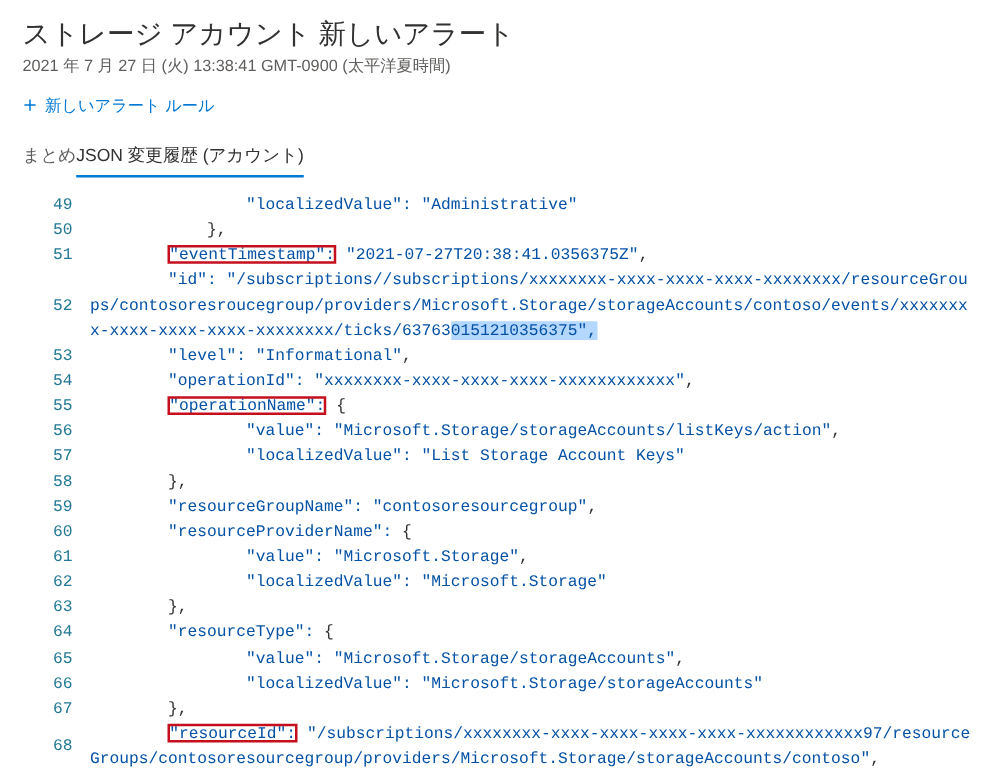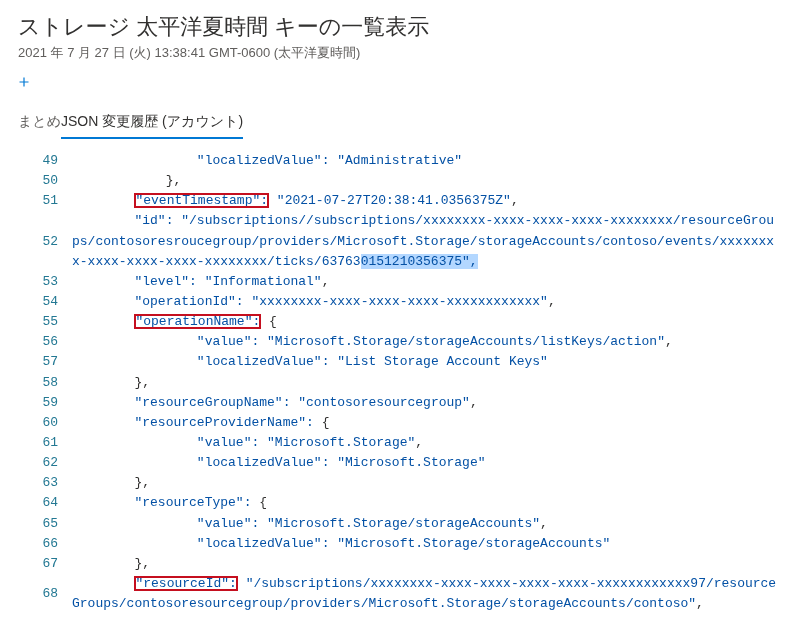--- a/index.html
+++ b/index.html
@@ -102,29 +102,30 @@
     outline-offset: -2px;
     background: transparent;
     padding:0 1px;
   }
 </style>
 </head>
 <body>
 
 <div class="page">
 
-  <h1 class="title">ストレージ 太平洋夏時間 キーの一覧表示</h1>
-  <div class="subtitle">2021 年 7 月 27 日 (火) 13:38:41 GMT-0600 (太平洋夏時間)</div>
+  <h1 class="title">ストレージ アカウント 新しいアラート</h1>
+  <div class="subtitle">2021 年 7 月 27 日 (火) 13:38:41 GMT-0900 (太平洋夏時間)</div>
 
   <div class="alert-link">
     <span>
       <svg viewBox="0 0 16 16">
           <path d="M8 2 V14 M2 8 H14"></path>
         </svg>
     </span>
+    <span>新しいアラート ルール</span>
   </div>
 
   <div class="tabs">
     <div class="tab">まとめ</div>
     <div class="tab active">JSON 変更履歴 (アカウント)</div>
   </div>
 
   <div class="code-area" id="code-area"><div class="line"><div class="gutter">49</div><div class="code">                <span class="j-key">"localizedValue":</span> <span class="j-str">"Administrative"</span></div></div><div class="line"><div class="gutter">50</div><div class="code">            <span class="j-punc">},</span></div></div><div class="line"><div class="gutter">51</div><div class="code">        <span class="hl"><span class="j-key">"eventTimestamp":</span></span> <span class="j-str">"2021-07-27T20:38:41.0356375Z"</span><span class="j-punc">,</span></div></div><div class="line"><div class="gutter">52</div><div class="code">        <span class="j-key">"id":</span> <span class="j-str">"/subscriptions//subscriptions/xxxxxxxx-xxxx-xxxx-xxxx-xxxxxxxx/resourceGroups/contosoresroucegroup/providers/Microsoft.Storage/storageAccounts/contoso/events/xxxxxxxx-xxxx-xxxx-xxxx-xxxxxxxx/ticks/63763</span><span class="sel"><span class="j-str">0151210356375",</span></span></div></div><div class="line"><div class="gutter">53</div><div class="code">        <span class="j-key">"level":</span> <span class="j-str">"Informational"</span><span class="j-punc">,</span></div></div><div class="line"><div class="gutter">54</div><div class="code">        <span class="j-key">"operationId":</span> <span class="j-str">"xxxxxxxx-xxxx-xxxx-xxxx-xxxxxxxxxxxx"</span><span class="j-punc">,</span></div></div><div class="line"><div class="gutter">55</div><div class="code">        <span class="hl"><span class="j-key">"operationName":</span></span> <span class="j-punc">{</span></div></div><div class="line"><div class="gutter">56</div><div class="code">                <span class="j-key">"value":</span> <span class="j-str">"Microsoft.Storage/storageAccounts/listKeys/action"</span><span class="j-punc">,</span></div></div><div class="line"><div class="gutter">57</div><div class="code">                <span class="j-key">"localizedValue":</span> <span class="j-str">"List Storage Account Keys"</span></div></div><div class="line"><div class="gutter">58</div><div class="code">        <span class="j-punc">},</span></div></div><div class="line"><div class="gutter">59</div><div class="code">        <span class="j-key">"resourceGroupName":</span> <span class="j-str">"contosoresourcegroup"</span><span class="j-punc">,</span></div></div><div class="line"><div class="gutter">60</div><div class="code">        <span class="j-key">"resourceProviderName":</span> <span class="j-punc">{</span></div></div><div class="line"><div class="gutter">61</div><div class="code">                <span class="j-key">"value":</span> <span class="j-str">"Microsoft.Storage"</span><span class="j-punc">,</span></div></div><div class="line"><div class="gutter">62</div><div class="code">                <span class="j-key">"localizedValue":</span> <span class="j-str">"Microsoft.Storage"</span></div></div><div class="line"><div class="gutter">63</div><div class="code">        <span class="j-punc">},</span></div></div><div class="line"><div class="gutter">64</div><div class="code">        <span class="j-key">"resourceType":</span> <span class="j-punc">{</span></div></div><div class="line"><div class="gutter">65</div><div class="code">                <span class="j-key">"value":</span> <span class="j-str">"Microsoft.Storage/storageAccounts"</span><span class="j-punc">,</span></div></div><div class="line"><div class="gutter">66</div><div class="code">                <span class="j-key">"localizedValue":</span> <span class="j-str">"Microsoft.Storage/storageAccounts"</span></div></div><div class="line"><div class="gutter">67</div><div class="code">        <span class="j-punc">},</span></div></div><div class="line"><div class="gutter">68</div><div class="code">        <span class="hl"><span class="j-key">"resourceId":</span></span> <span class="j-str">"/subscriptions/xxxxxxxx-xxxx-xxxx-xxxx-xxxx-xxxxxxxxxxxx97/resourceGroups/contosoresourcegroup/providers/Microsoft.Storage/storageAccounts/contoso"</span><span class="j-punc">,</span></div></div></div>
 
 </div>

